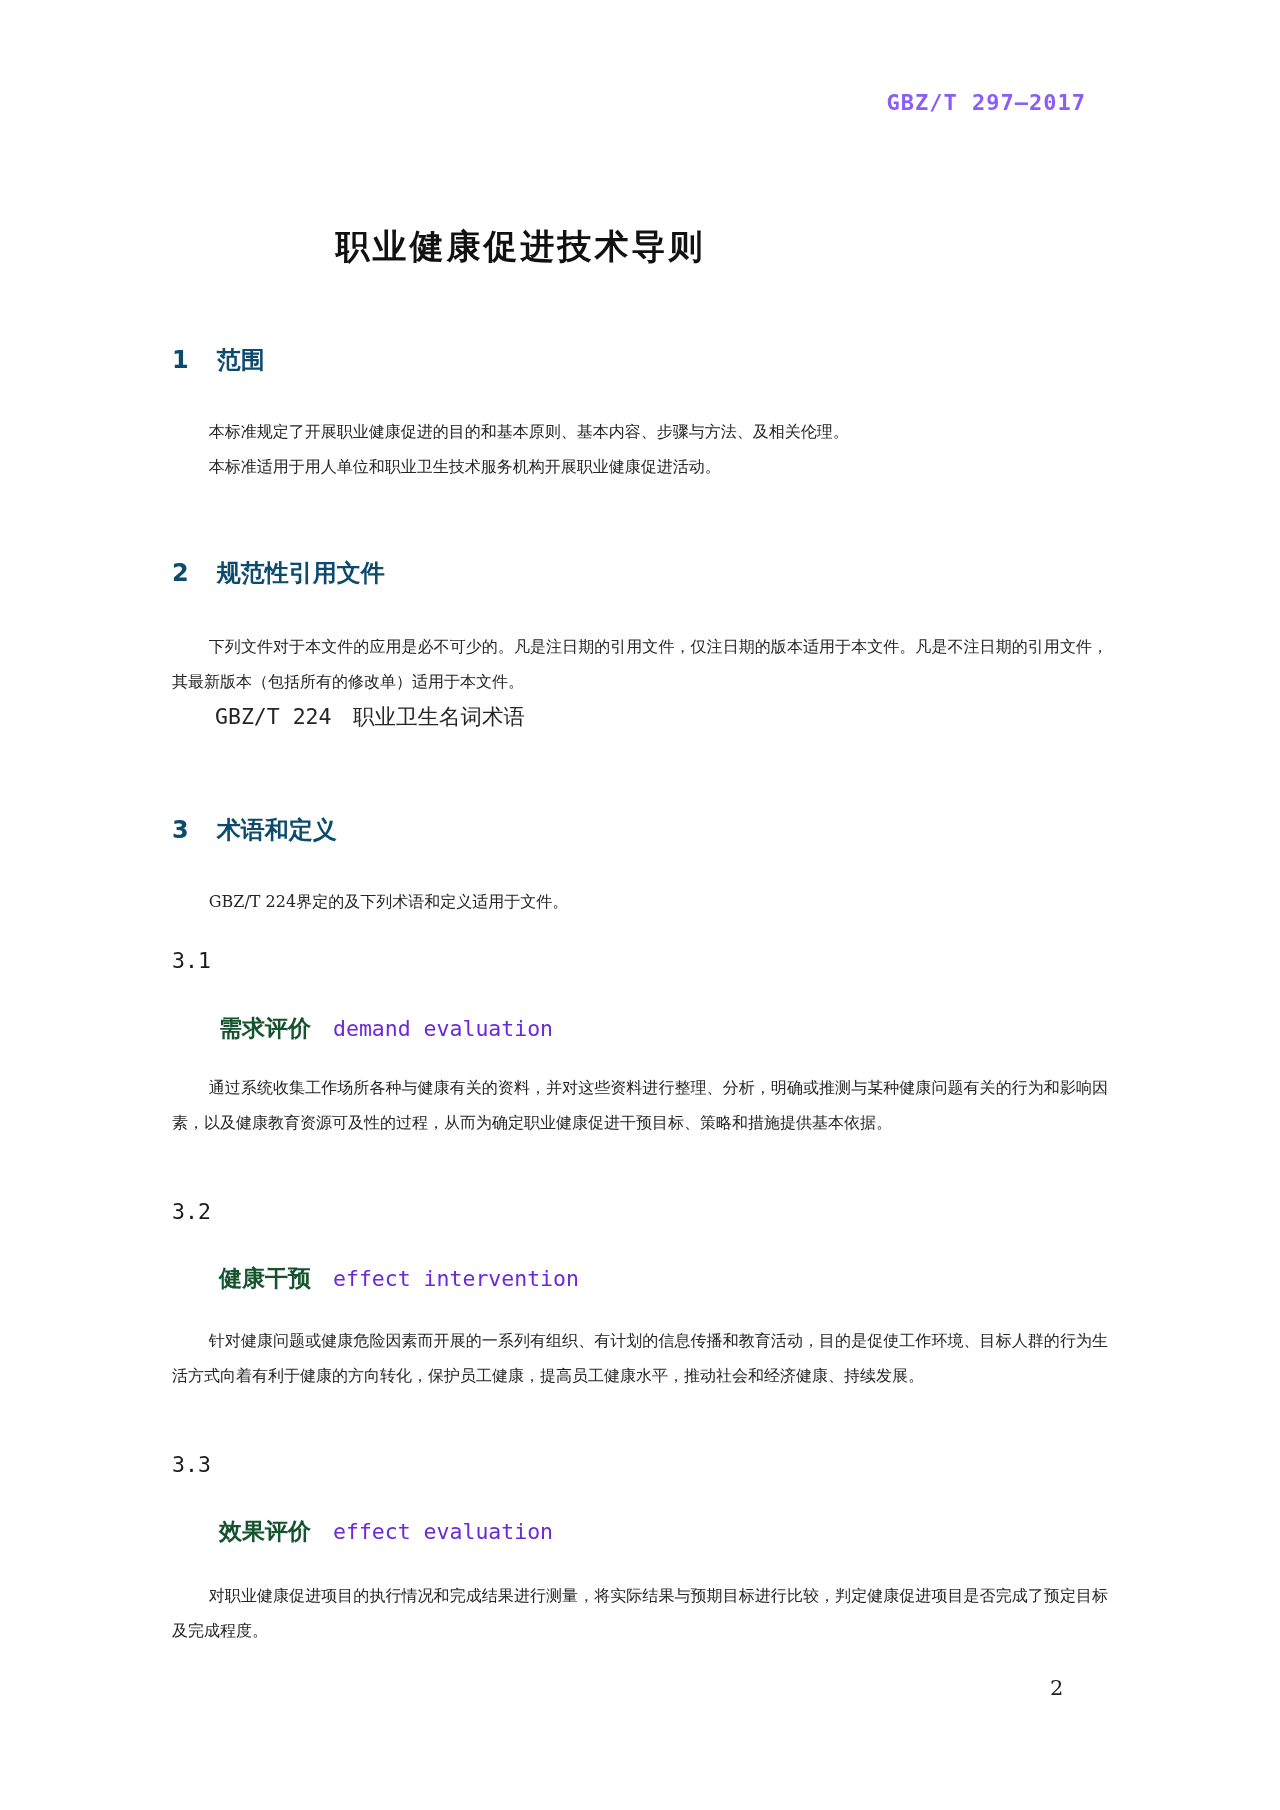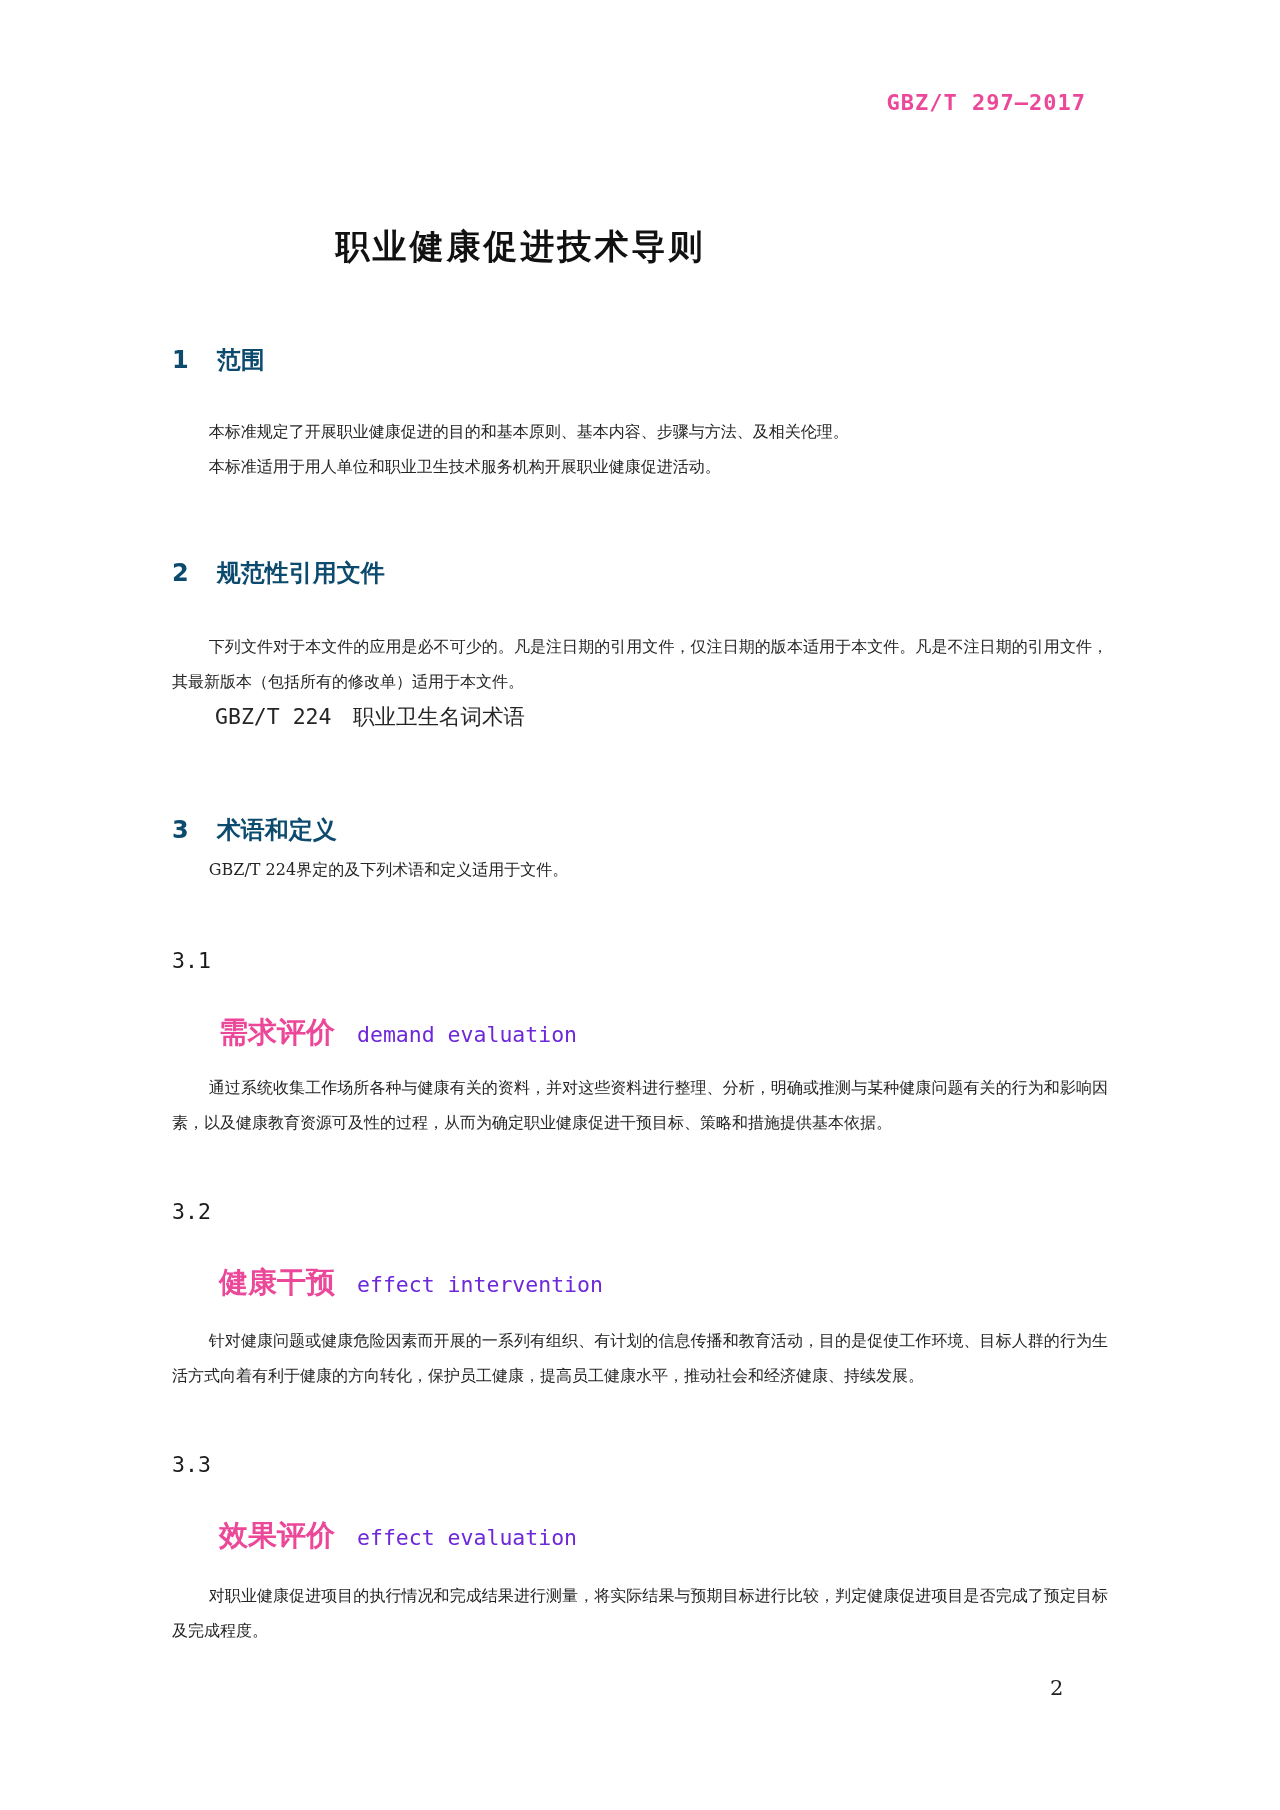--- a/index.html
+++ b/index.html
@@ -16,21 +16,21 @@
   .abs { position: absolute; left: 172px; width: 936px; }
 
   .doc-number {
     position: absolute;
     top: 90px;
     right: 194px;
     font-family: "DejaVu Sans Mono", "Liberation Mono", monospace;
     font-weight: bold;
     font-size: 22px;
     letter-spacing: 1px;
-    color: #ec4899;
+    color: #8b5cf6;
   }
 
   .doc-title {
     position: absolute;
     top: 224px;
     left: 0;
     width: 1041px;
     margin: 0;
     text-align: center;
     font-family: "DejaVu Sans", "Liberation Sans", sans-serif;
@@ -66,22 +66,22 @@
   .term-num {
     font-family: "DejaVu Sans Mono", "Liberation Mono", monospace;
     font-size: 21.5px;
     color: #1a1a1a;
   }
 
   .term-line { padding-left: 47px; white-space: nowrap; }
   .term-line .zh {
     font-family: "DejaVu Sans", "Liberation Sans", sans-serif;
     font-weight: bold;
-    font-size: 29px;
-    color: #ec4899;
+    font-size: 23px;
+    color: #14532d;
     margin-top: 10px;
   }
   .term-line .en {
     font-family: "DejaVu Sans Mono", "Liberation Mono", monospace;
     font-size: 21.5px;
     margin-left: 22px;
     color: #6d28d9;
   }
 
   .page-number {
@@ -113,21 +113,21 @@
     <span class="sec-num">2</span><span>规范性引用文件</span>
   </div>
   <div class="abs para" style="top:629px">
     <p>下列文件对于本文件的应用是必不可少的。凡是注日期的引用文件，仅注日期的版本适用于本文件。凡是不注日期的引用文件，其最新版本（包括所有的修改单）适用于本文件。</p>
     <p class="ref-line">GBZ/T 224　职业卫生名词术语</p>
   </div>
 
   <div class="abs sec-heading" style="top:814px">
     <span class="sec-num">3</span><span>术语和定义</span>
   </div>
-  <div class="abs para" style="top:852px">
+  <div class="abs para" style="top:884px">
     <p>GBZ/T 224界定的及下列术语和定义适用于文件。</p>
   </div>
 
   <div class="abs term-num" style="top:948px">3.1</div>
   <div class="abs term-line" style="top:1013px">
     <span class="zh">需求评价</span><span class="en">demand evaluation</span>
   </div>
   <div class="abs para" style="top:1070px">
     <p>通过系统收集工作场所各种与健康有关的资料，并对这些资料进行整理、分析，明确或推测与某种健康问题有关的行为和影响因素，以及健康教育资源可及性的过程，从而为确定职业健康促进干预目标、策略和措施提供基本依据。</p>
   </div>

